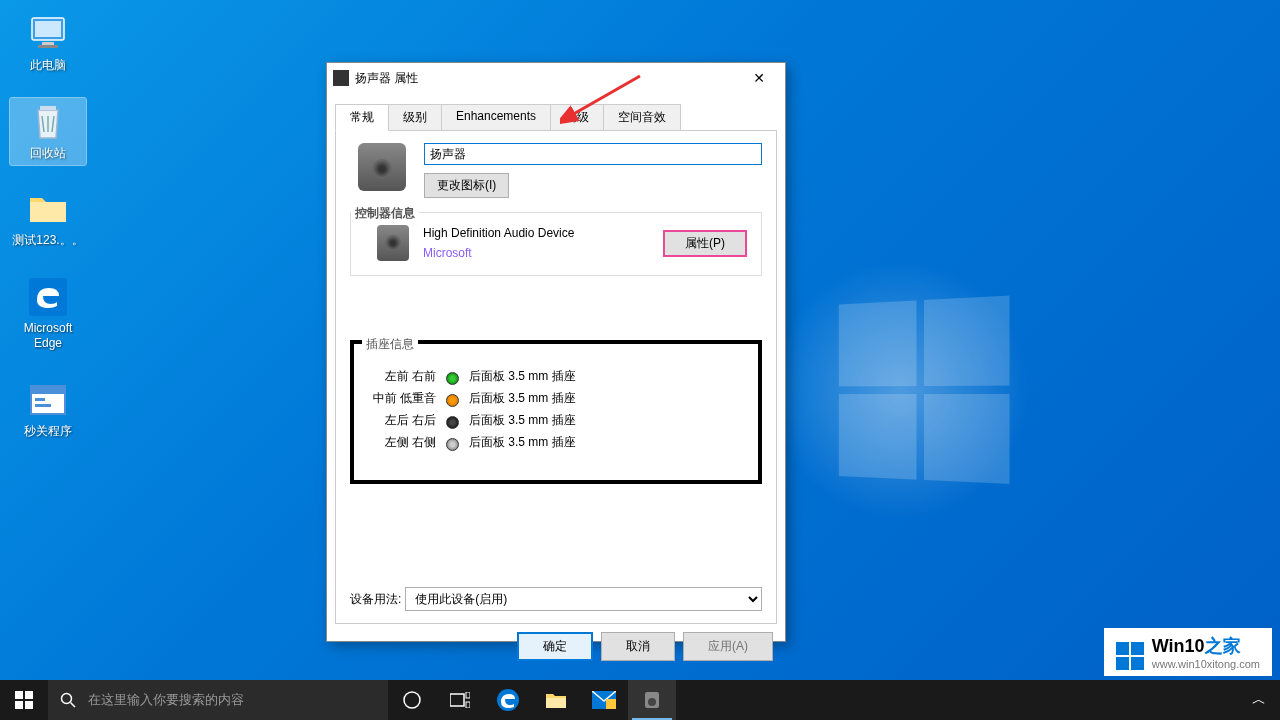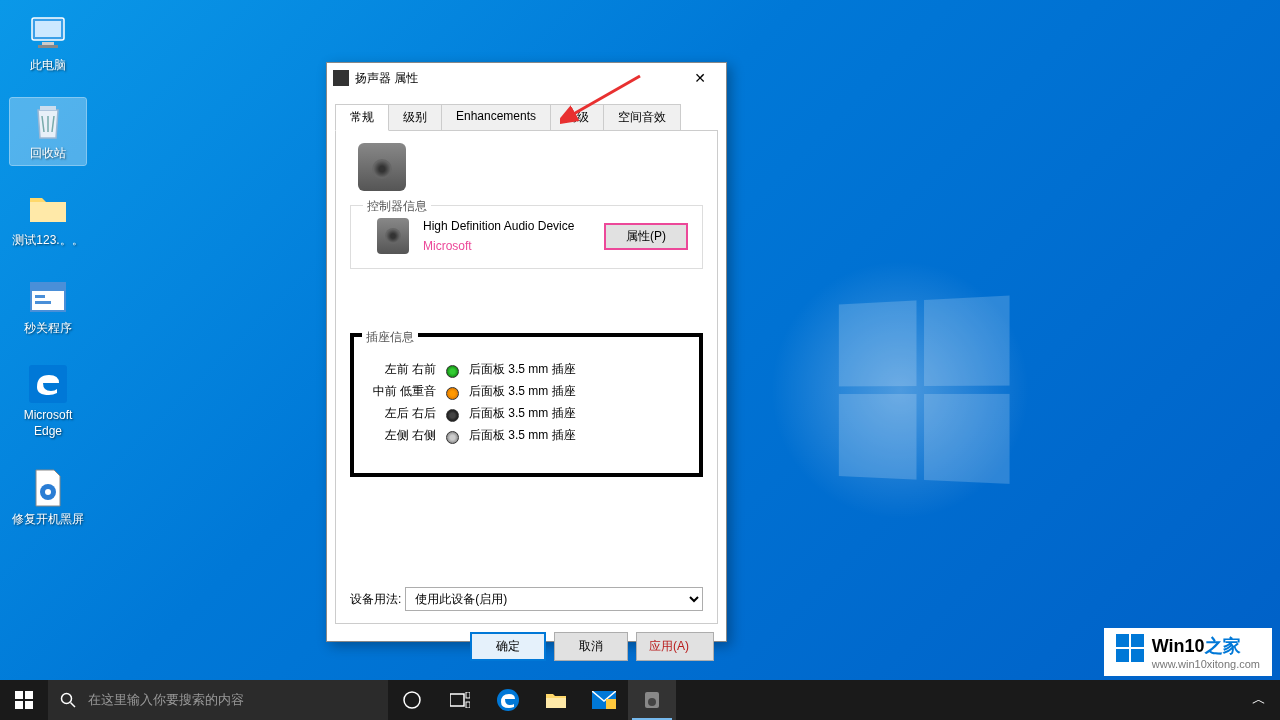--- a/index.html
+++ b/index.html
@@ -12,70 +12,70 @@
 .win-logo .q3 { left: 0; top: 94px; width: 86px; height: 86px; }
 .win-logo .q4 { left: 94px; top: 94px; width: 86px; height: 86px; }
 .light { position: absolute; right: 250px; top: 260px; width: 260px; height: 260px; background: radial-gradient(circle at 50% 50%, rgba(255,255,255,0.3) 0%, transparent 70%); }
 
 .desktop-icons { position: absolute; top: 10px; left: 10px; display: flex; flex-direction: column; gap: 20px; }
 .dicon { width: 76px; text-align: center; color: #fff; font-size: 12px; cursor: pointer; padding: 4px 2px; border-radius: 2px; }
 .dicon.selected { background: rgba(255,255,255,0.3); outline: 1px solid rgba(255,255,255,0.5); }
 .dicon .ico { width: 40px; height: 40px; margin: 0 auto 4px; display: flex; align-items: center; justify-content: center; }
 .dicon .lbl { text-shadow: 1px 1px 2px rgba(0,0,0,0.6); line-height: 1.3; }
 
-.dialog { position: absolute; left: 326px; top: 62px; width: 401px; height: 580px; background: #fff; border: 1px solid #888; box-shadow: 4px 4px 12px rgba(0,0,0,0.3); }
+.dialog { position: absolute; left: 326px; top: 62px; width: 460px; height: 580px; background: #fff; border: 1px solid #888; box-shadow: 4px 4px 12px rgba(0,0,0,0.3); }
 .titlebar { height: 30px; display: flex; align-items: center; padding: 0 6px; }
 .titlebar .ticon { width: 16px; height: 16px; background: #333; margin-right: 6px; display: inline-block; }
 .titlebar .ttext { font-size: 12px; flex: 1; }
 .titlebar .close { width: 40px; height: 28px; display: flex; align-items: center; justify-content: center; cursor: pointer; font-size: 14px; }
 
 .tabs { display: flex; margin: 10px 12px 0 8px; position: relative; top: 1px; }
 .tab { font-size: 12px; padding: 4px 14px; border: 1px solid #ccc; border-bottom: none; background: #f0f0f0; cursor: pointer; margin-right: -1px; }
 .tab.active { background: #fff; border-bottom: 1px solid #fff; position: relative; z-index: 2; }
 
 .tabpanel { border: 1px solid #ccc; margin: 0 8px 8px 8px; padding: 12px 14px; height: 494px; position: relative; background: #fff; }
 
 .name-row { display: flex; gap: 18px; margin-bottom: 14px; }
 .speaker-icon { width: 48px; height: 48px; background: linear-gradient(#888, #555); border-radius: 6px; position: relative; margin-left: 8px; }
 .speaker-icon::after { content: ""; position: absolute; left: 14px; top: 16px; width: 20px; height: 20px; border-radius: 50%; background: radial-gradient(circle, #333 20%, #666 60%); }
 .name-col { flex: 1; }
 .name-input { width: 100%; padding: 3px 5px; font-size: 12px; border: 1px solid #0078d7; outline: none; }
 .change-icon-btn { margin-top: 8px; padding: 3px 12px; font-size: 12px; background: #e1e1e1; border: 1px solid #adadad; cursor: pointer; }
 
 .group { border: 1px solid #ddd; padding: 12px 14px 14px; margin-bottom: 14px; position: relative; }
-.group .legend { position: absolute; top: -8px; left: 12px; background: #fff; padding: 0 4px; font-size: 12px; color: #555; }
+.group .legend { position: absolute; top: -8px; left: 0; background: #fff; padding: 0 4px; font-size: 12px; color: #555; font-weight: bold; }
 .ctrl-row { display: flex; align-items: center; gap: 14px; padding-left: 12px; }
 .ctrl-icon { width: 32px; height: 36px; background: linear-gradient(#888, #555); border-radius: 4px; position: relative; }
 .ctrl-icon::after { content: ""; position: absolute; left: 8px; top: 10px; width: 16px; height: 16px; border-radius: 50%; background: radial-gradient(circle, #333 20%, #666 60%); }
 .ctrl-text { flex: 1; font-size: 12px; }
 .ctrl-text .name { color: #000; margin-bottom: 6px; }
-.ctrl-text .vendor { color: #ec4899; }
+.ctrl-text .vendor { color: #8b5cf6; }
 .prop-btn { padding: 3px 20px; font-size: 12px; background: #e1e1e1; border: 2px solid #ec4899; cursor: pointer; }
 
 .jack-group { border: 4px solid #000000; padding: 24px 14px; position: relative; }
 .jack-group .legend { position: absolute; top: -8px; left: 8px; background: #fff; padding: 0 4px; font-size: 12px; color: #555; }
 .jack-row { display: flex; align-items: flex-end; font-size: 12px; margin-bottom: 5px; gap: 10px; }
 .jack-label { width: 68px; text-align: right; }
 .jack-dot { width: 13px; height: 13px; border-radius: 50%; border: 1px solid #333; }
 .jack-dot.green { background: radial-gradient(circle, #3c3 30%, #060); }
 .jack-dot.orange { background: radial-gradient(circle, #f90 30%, #c60); }
 .jack-dot.black { background: radial-gradient(circle, #444 30%, #000); }
 .jack-dot.gray { background: radial-gradient(circle, #ccc 30%, #666); }
 
 .usage-row { position: absolute; bottom: 12px; left: 14px; right: 14px; display: flex; align-items: center; gap: 4px; font-size: 12px; }
 .usage-select { flex: 1; padding: 3px 5px; font-size: 12px; border: 1px solid #adadad; background: #fff; }
 
 .dialog-buttons { display: flex; justify-content: flex-end; gap: 8px; padding: 0 12px 12px; }
 .dlg-btn { padding: 4px 24px; font-size: 12px; background: #e1e1e1; border: 1px solid #adadad; cursor: pointer; }
 .dlg-btn.primary { border: 2px solid #0078d7; background: #e5f1fb; }
-.dlg-btn.disabled { color: #b91c1c; padding-left: 12px; }
+.dlg-btn.disabled { color: #737373; }
 
 .arrow { position: absolute; left: 560px; top: 68px; pointer-events: none; }
 
-.watermark { position: absolute; right: 8px; bottom: 44px; background: #fff; padding: 6px 12px; display: flex; align-items: flex-start; gap: 8px; font-size: 12px; }
+.watermark { position: absolute; right: 8px; bottom: 44px; background: #fff; padding: 6px 12px; display: flex; align-items: flex-end; gap: 8px; font-size: 12px; }
 .watermark .wlogo { width: 28px; height: 28px; display: grid; grid-template: 1fr 1fr / 1fr 1fr; gap: 2px; }
 .watermark .wlogo div { background: #0078d7; }
 .watermark .wtext .big { font-size: 18px; font-weight: bold; }
 .watermark .wtext .big .zh { color: #0078d7; }
 .watermark .wtext .url { color: #777; font-size: 11px; }
 
 .taskbar { position: absolute; bottom: 0; left: 0; right: 0; height: 40px; background: #1a1a1a; display: flex; align-items: stretch; }
 .start { width: 48px; display: flex; align-items: center; justify-content: center; cursor: pointer; }
 .start svg { width: 18px; height: 18px; }
 .search { flex: 0 0 340px; background: #2b2b2b; display: flex; align-items: center; padding: 0 12px; color: #999; font-size: 13px; gap: 12px; }
@@ -125,66 +125,60 @@
     <div class="ico">
       <svg width="40" height="34" viewBox="0 0 40 34">
           <path d="M2 6 L14 6 L18 10 L38 10 L38 30 L2 30 Z" fill="#ffd86b"></path>
           <path d="M2 10 L38 10 L38 30 L2 30 Z" fill="#ffe9a8"></path>
         </svg>
     </div>
     <div class="lbl">测试123.。。</div>
   </div>
   <div class="dicon">
     <div class="ico">
+      <svg width="38" height="38" viewBox="0 0 38 38">
+          <rect width="38" height="38" rx="3" fill="#0078d7"></rect>
+          <path d="M8 22 Q8 10 20 10 Q30 10 30 18 L14 18 Q14 26 22 26 Q26 26 28 24 L28 28 Q24 30 20 30 Q8 30 8 22 Z" fill="#fff"></path>
+        </svg>
+    </div>
+    <div class="lbl">Microsoft Edge</div>
+  </div>
+  <div class="dicon">
+    <div class="ico">
       <svg width="38" height="32" viewBox="0 0 38 32">
           <rect x="2" y="2" width="34" height="28" fill="#fff" stroke="#4a8fd8" stroke-width="2"></rect>
           <rect x="2" y="2" width="34" height="8" fill="#4a8fd8"></rect>
           <rect x="6" y="14" width="10" height="3" fill="#4a8fd8"></rect>
           <rect x="6" y="20" width="16" height="3" fill="#4a8fd8"></rect>
         </svg>
     </div>
     <div class="lbl">秒关程序</div>
-  </div>
-  <div class="dicon">
-    <div class="ico">
-      <svg width="38" height="38" viewBox="0 0 38 38">
-          <rect width="38" height="38" rx="3" fill="#0078d7"></rect>
-          <path d="M8 22 Q8 10 20 10 Q30 10 30 18 L14 18 Q14 26 22 26 Q26 26 28 24 L28 28 Q24 30 20 30 Q8 30 8 22 Z" fill="#fff"></path>
-        </svg>
-    </div>
-    <div class="lbl">Microsoft Edge</div>
-  </div>
-  <div class="dicon">
-    <div class="ico">
-      <svg width="32" height="40" viewBox="0 0 32 40">
-          <path d="M4 2 L22 2 L28 8 L28 38 L4 38 Z" fill="#fff" stroke="#888"></path>
-          <circle cx="16" cy="24" r="8" fill="#2a7dd4"></circle>
-          <circle cx="16" cy="24" r="3" fill="#fff"></circle>
-        </svg>
-    </div>
-    <div class="lbl">修复开机黑屏</div>
   </div>
 </div>
 
 <div class="dialog">
   <div class="titlebar">
     <span class="ticon"></span>
     <span class="ttext">扬声器 属性</span>
     <div class="close">✕</div>
   </div>
   <div class="tabs">
     <div class="tab active">常规</div>
     <div class="tab">级别</div>
     <div class="tab">Enhancements</div>
     <div class="tab">高级</div>
     <div class="tab">空间音效</div>
   </div>
   <div class="tabpanel">
     <div class="name-row">
       <div class="speaker-icon"></div>
+      <div class="name-col">
+        <input class="name-input" value="扬声器" style="">
+        <button class="change-icon-btn">更改图标(I)</button>
+      </div>
     </div>
     <div class="group">
       <div class="legend">控制器信息</div>
       <div class="ctrl-row">
         <div class="ctrl-icon"></div>
         <div class="ctrl-text">
           <div class="name">High Definition Audio Device</div>
           <div class="vendor">Microsoft</div>
         </div>
         <button class="prop-btn">属性(P)</button>

